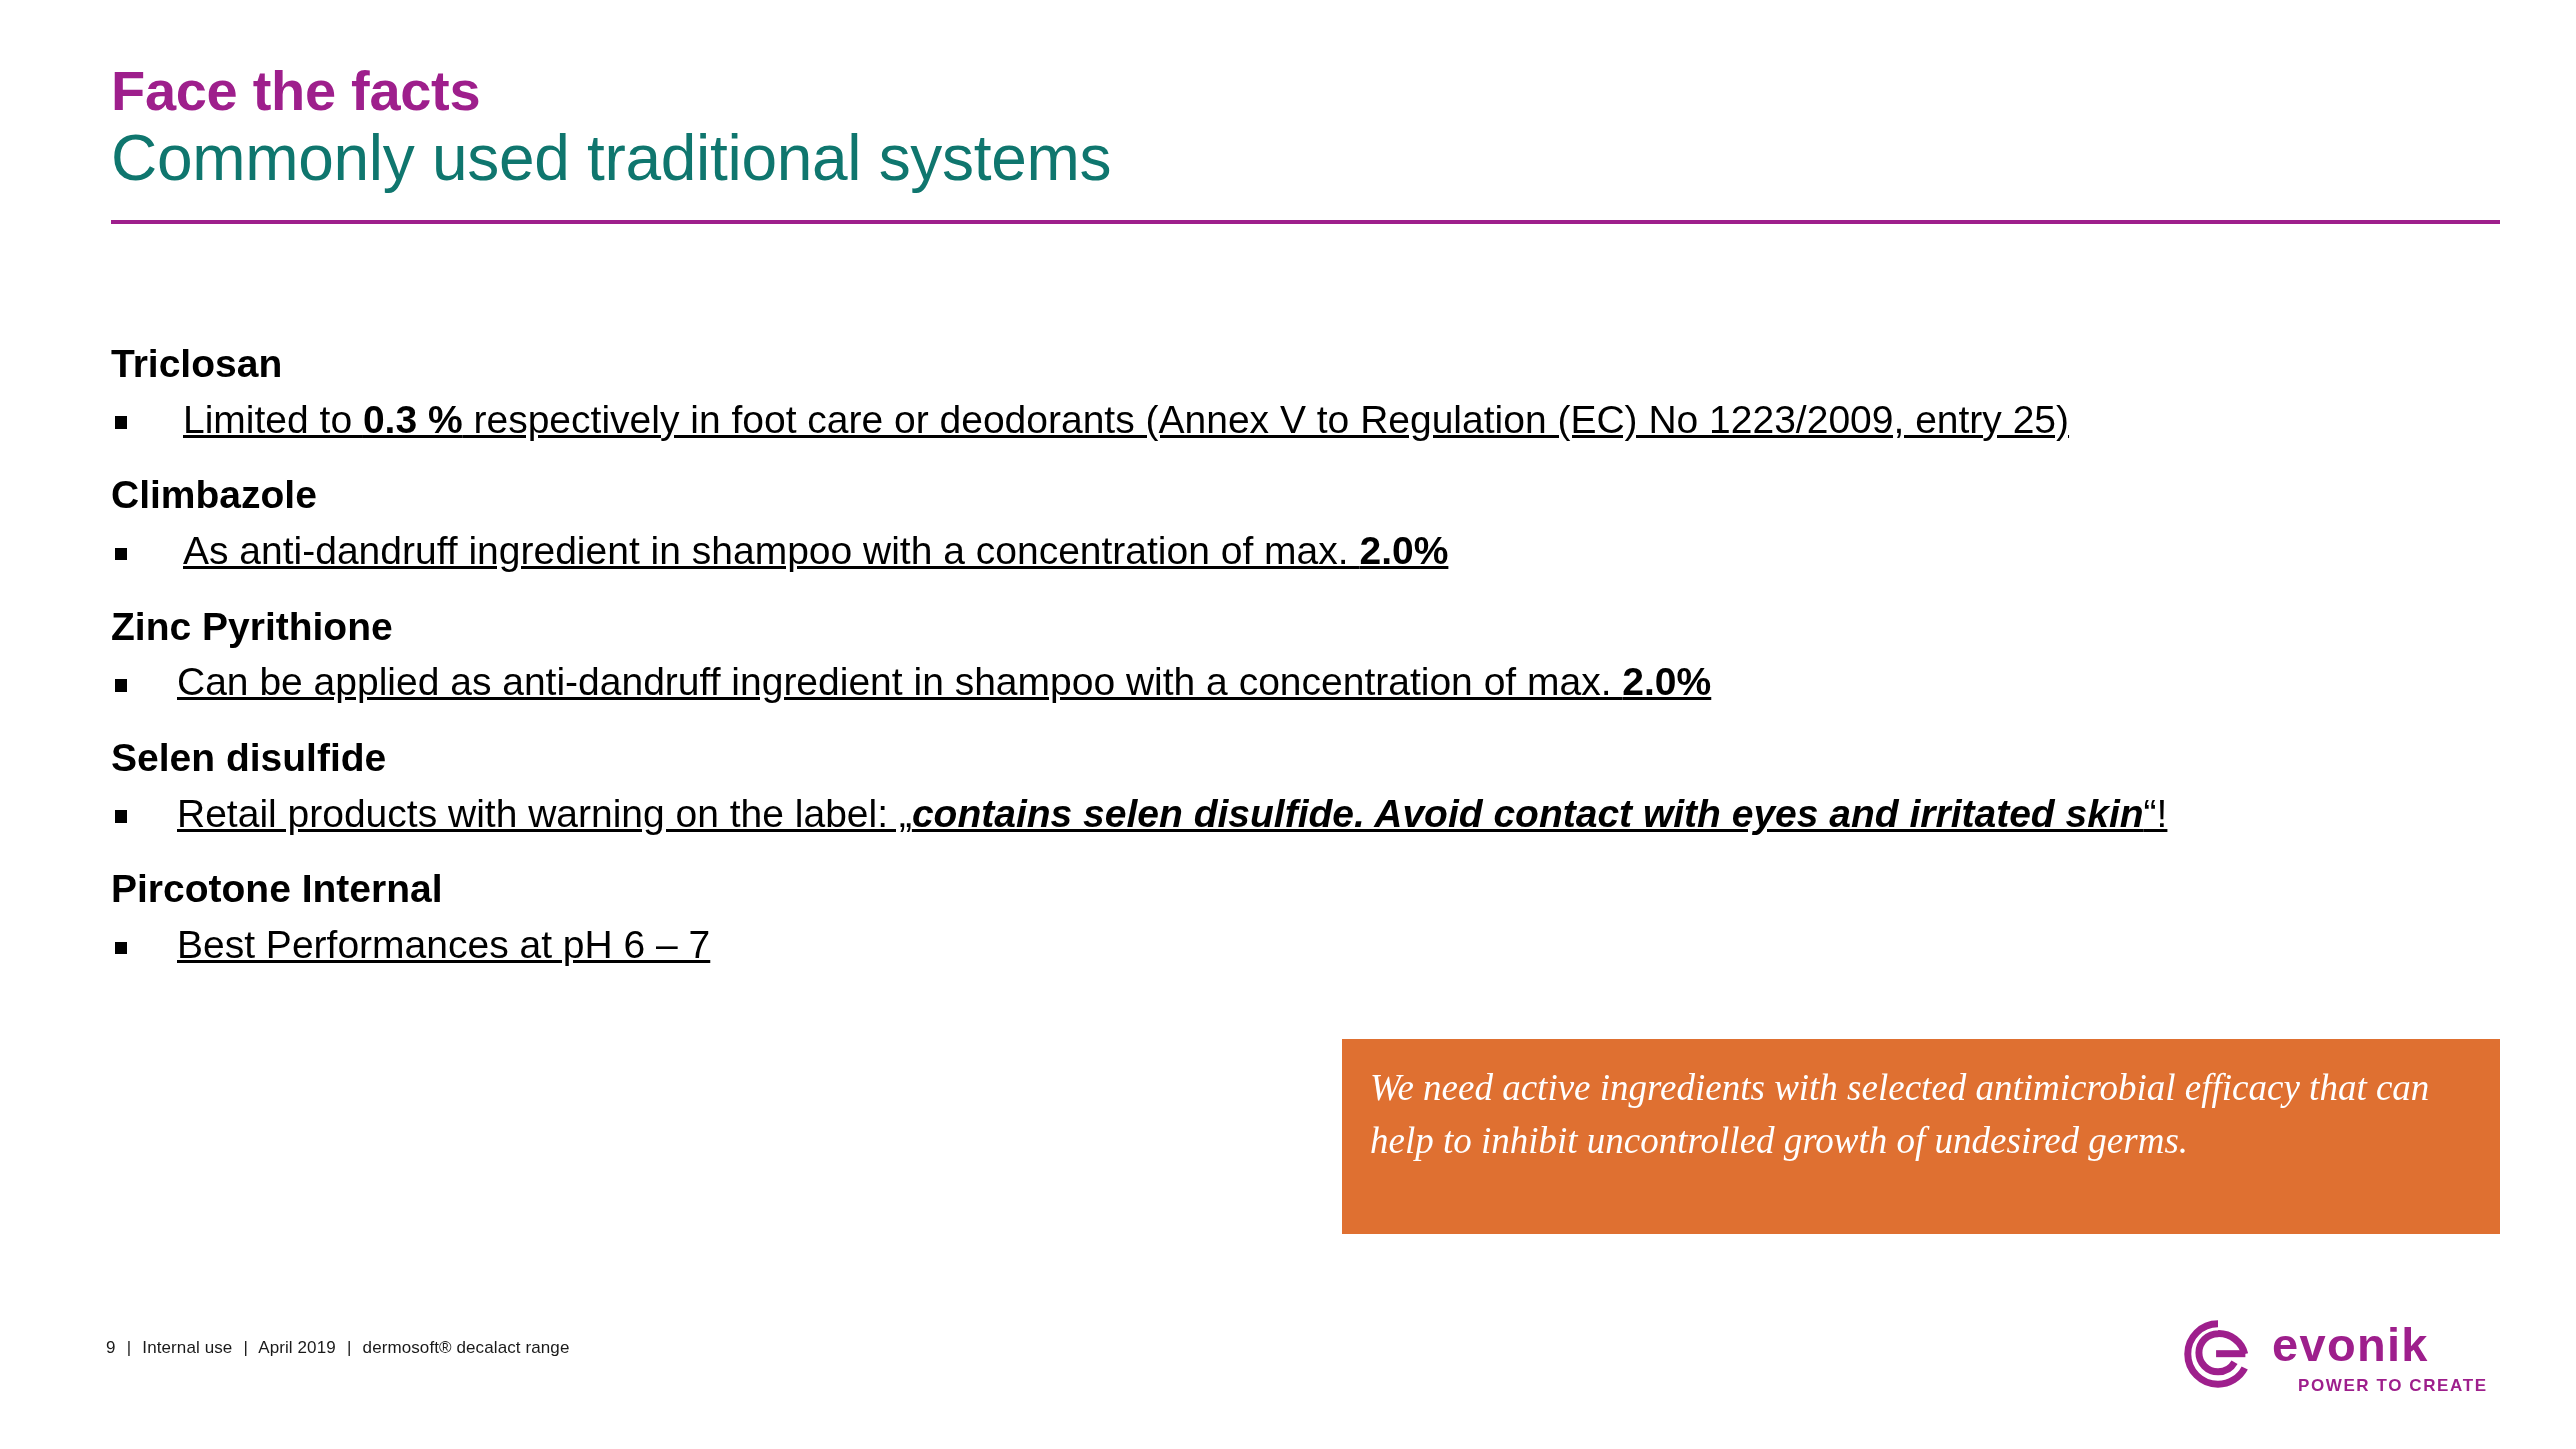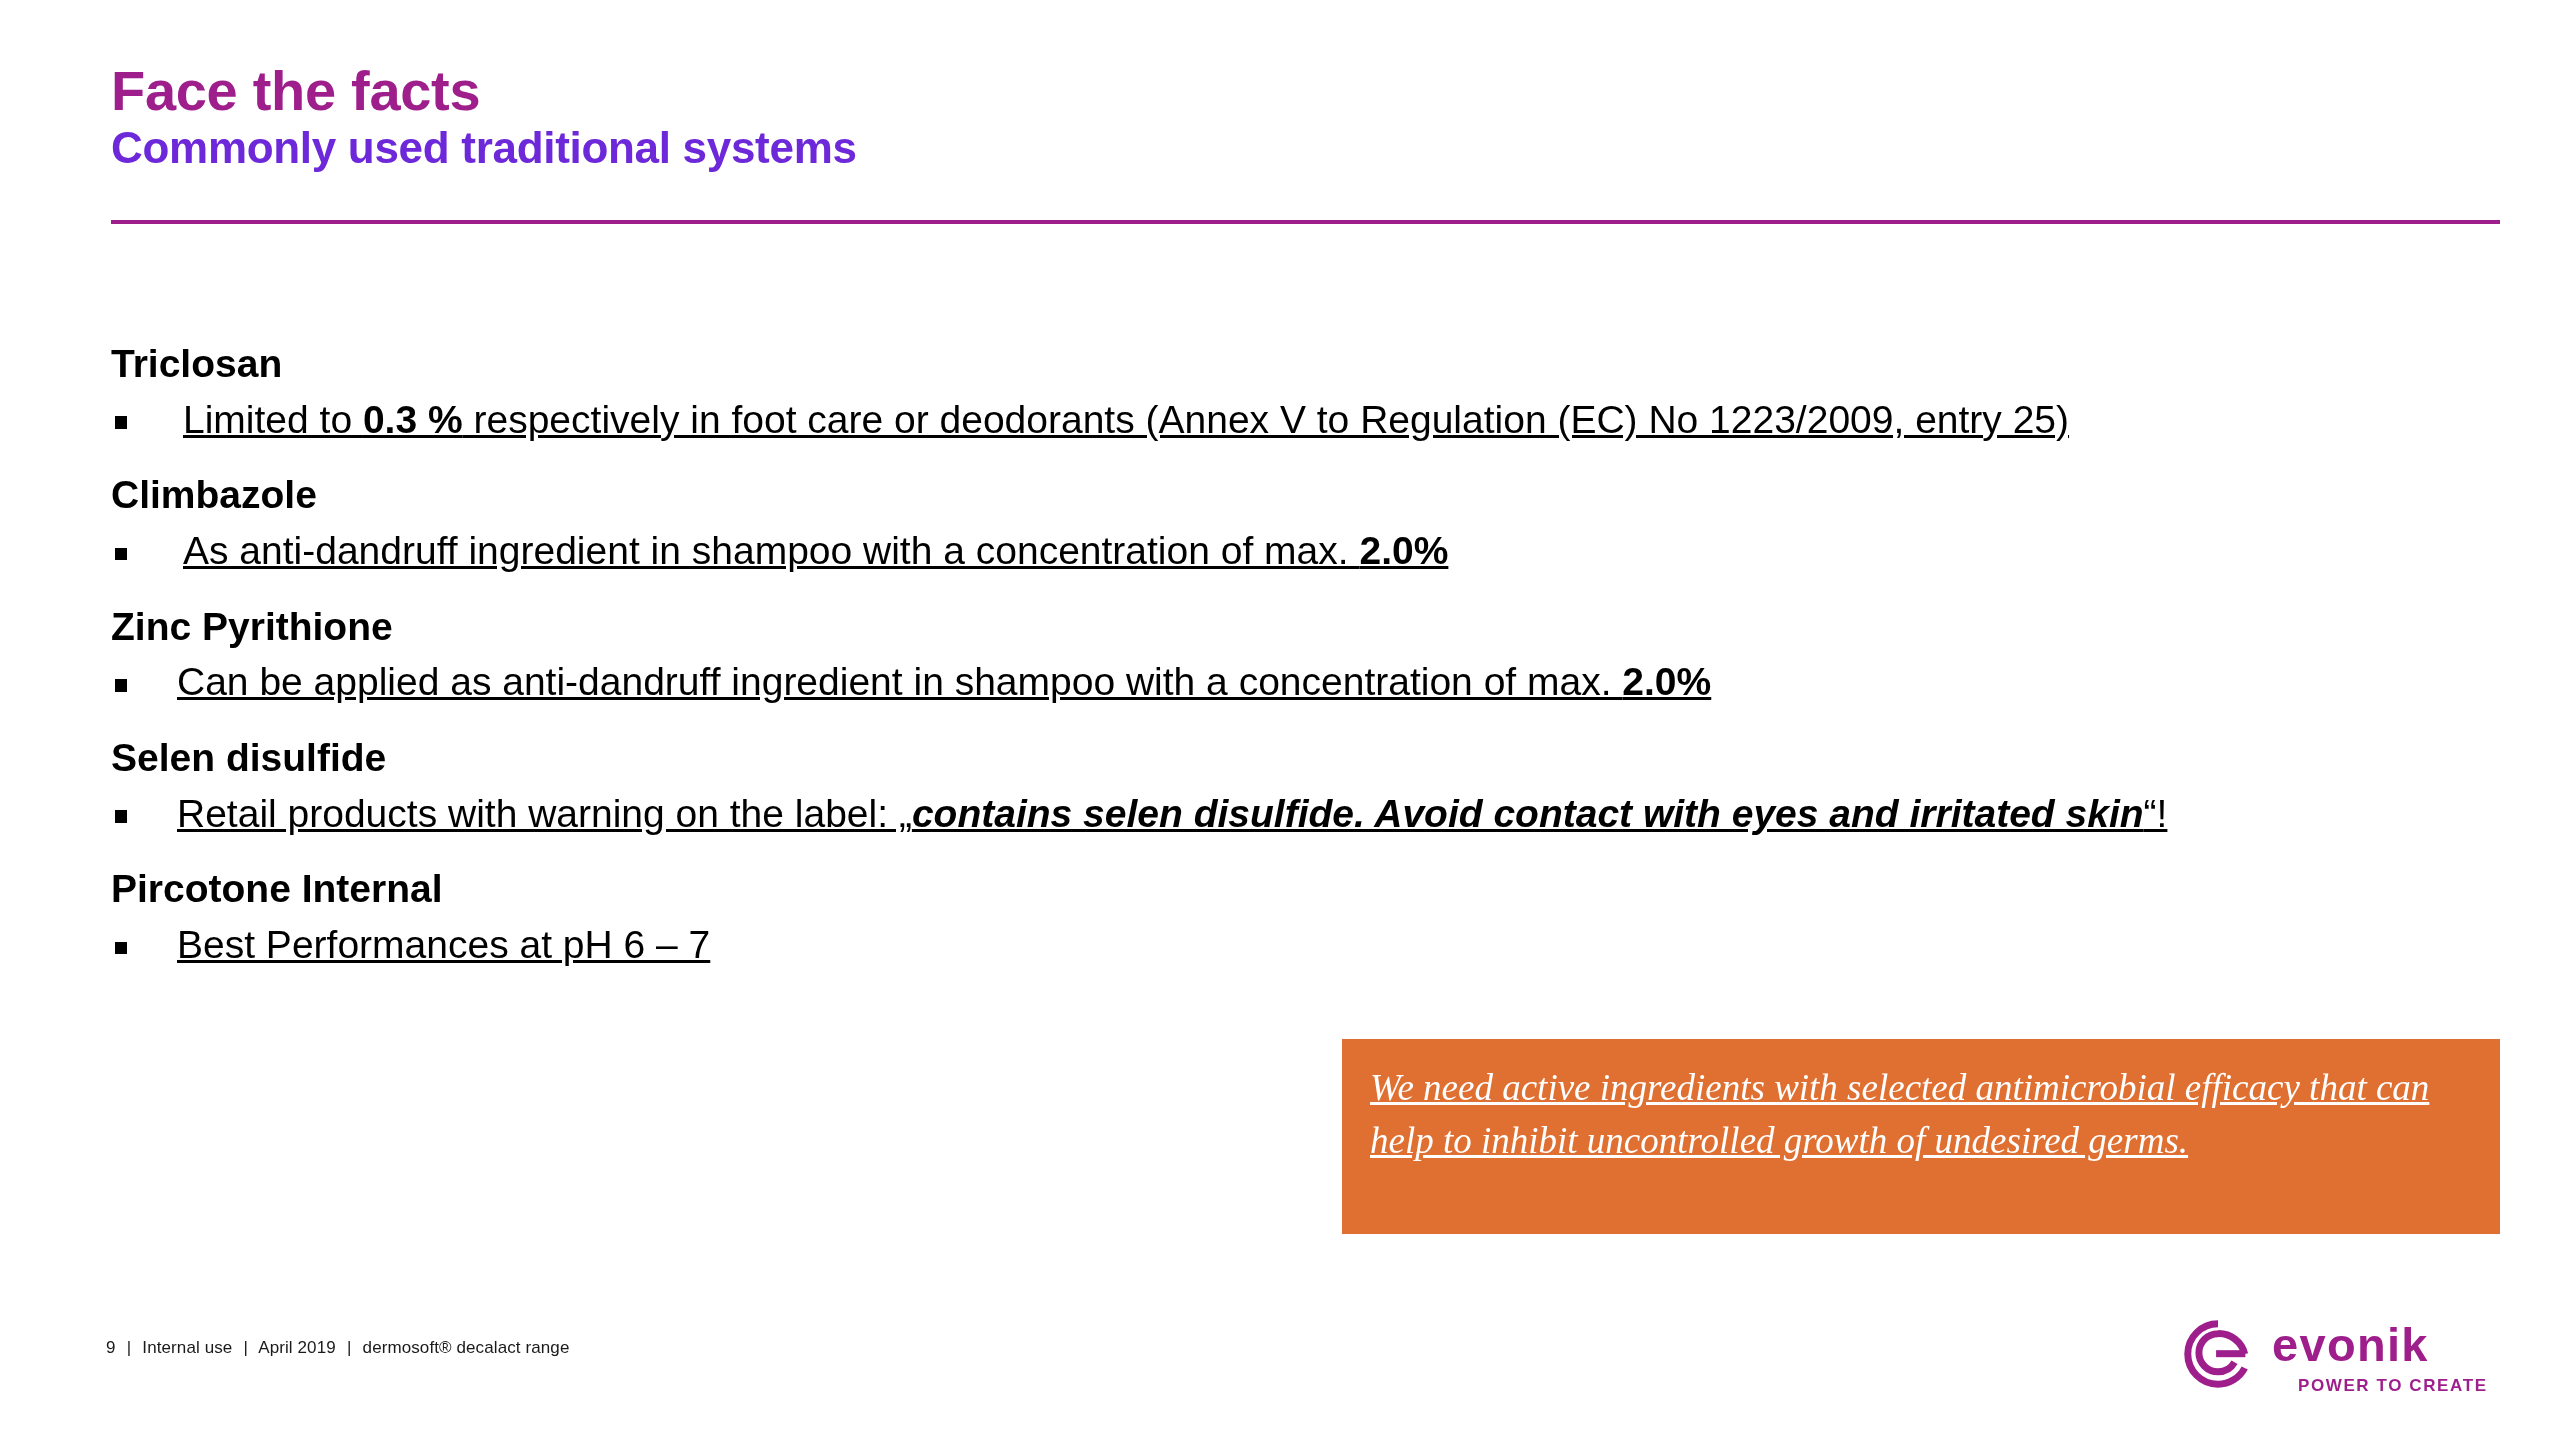--- a/index.html
+++ b/index.html
@@ -30,23 +30,23 @@
   }
   .title-main {
     font-size: 56px;
     font-weight: bold;
     color: #9E1F8C;
     line-height: 1.06;
     letter-spacing: -0.3px;
     white-space: nowrap;
   }
   .title-sub {
-    font-size: 44px;
-    font-weight: bold;
-    color: #6d28d9;
+    font-size: 64px;
+    font-weight: normal;
+    color: #0f766e;
     line-height: 1.12;
     letter-spacing: -0.3px;
     white-space: nowrap;
     margin-top: 2.5px;
   }
   .title-rule {
     position: absolute;
     left: 94px;
     top: 220px;
     width: 2389px;
@@ -113,21 +113,20 @@
     background: #DF7031;
     box-sizing: border-box;
     padding: 23px 28px 0 28px;
   }
   .callout-text {
     font-family: "Liberation Serif", serif;
     font-style: italic;
     font-size: 37px;
     line-height: 1.42;
     color: #FFFFFF;
-    text-decoration: underline;
   }
 
   
   .footer-text {
     position: absolute;
     left: 89px;
     top: 1338px;
     font-size: 17px;
     color: #1a1a1a;
     white-space: nowrap;

